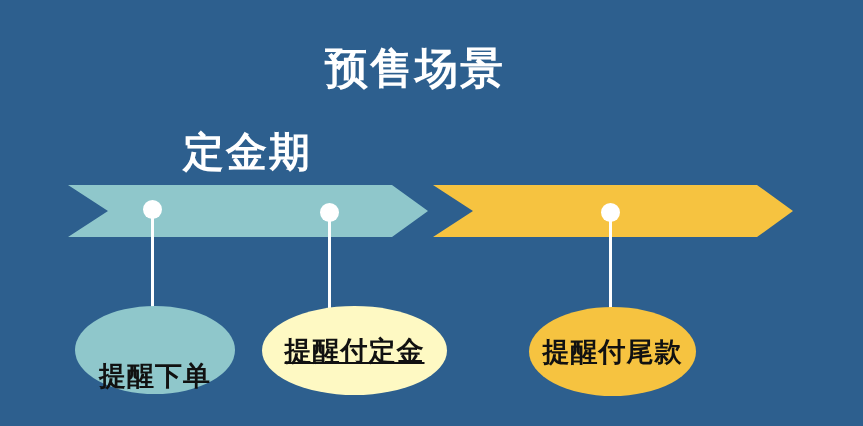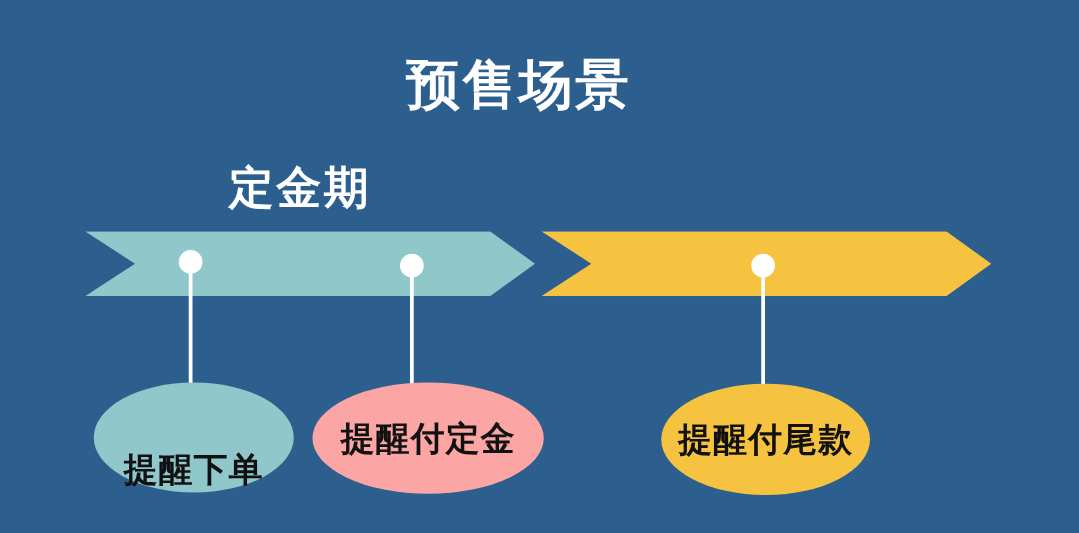--- a/index.html
+++ b/index.html
@@ -26,21 +26,21 @@
     font-size: 43px;
     font-weight: 900;
     letter-spacing: 2px;
     line-height: 1.1;
   }
   
   .phase-label {
     position: absolute;
     top: 130px;
     color: #ffffff;
-    font-size: 36px;
+    font-size: 41px;
     font-weight: 700;
     letter-spacing: 2px;
     line-height: 1.1;
   }
   .phase-label.deposit { left: 183px; }
   .phase-label.balance { left: 553px; }
   
   .arrow {
     position: absolute;
     top: 185px;
@@ -84,21 +84,21 @@
     display: flex;
     align-items: center;
     justify-content: center;
     color: #111111;
     font-size: 27px;
     font-weight: 800;
     letter-spacing: 1px;
     text-align: center;
   }
   .bubble.b1 { left: 75px;  top: 306px; width: 160px; height: 88px; background: #8fc7cb; align-items: flex-end; }
-  .bubble.b2 { left: 250px; top: 306px; width: 185px; height: 89px; background: #fca5a5; }
+  .bubble.b2 { left: 262px; top: 306px; width: 185px; height: 89px; background: #fef9c3; text-decoration: underline; }
   .bubble.b3 { left: 529px; top: 307px; width: 167px; height: 89px; background: #f6c340; }
 </style>
 </head>
 <body>
 
 <div class="stage">
 
   <div class="title">预售场景</div>
 
   <div class="phase-label deposit">定金期</div>

